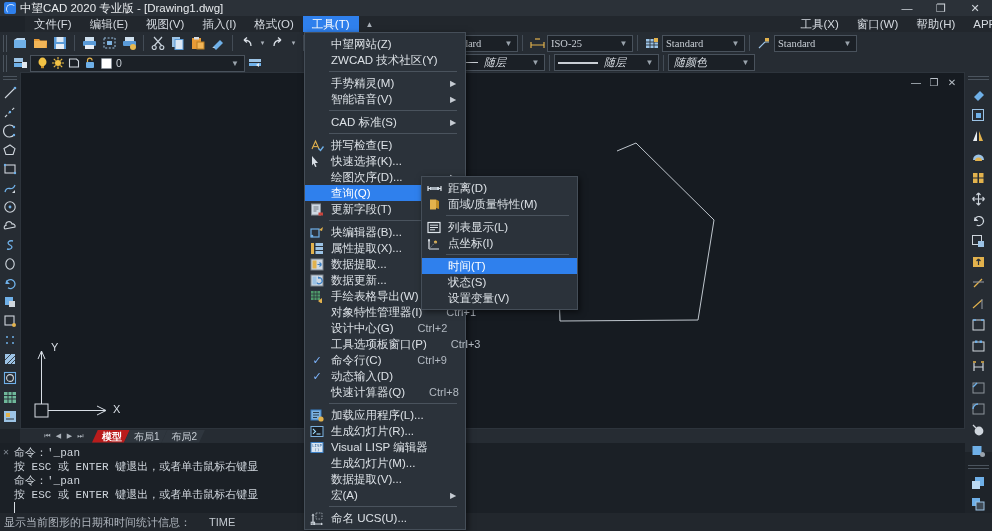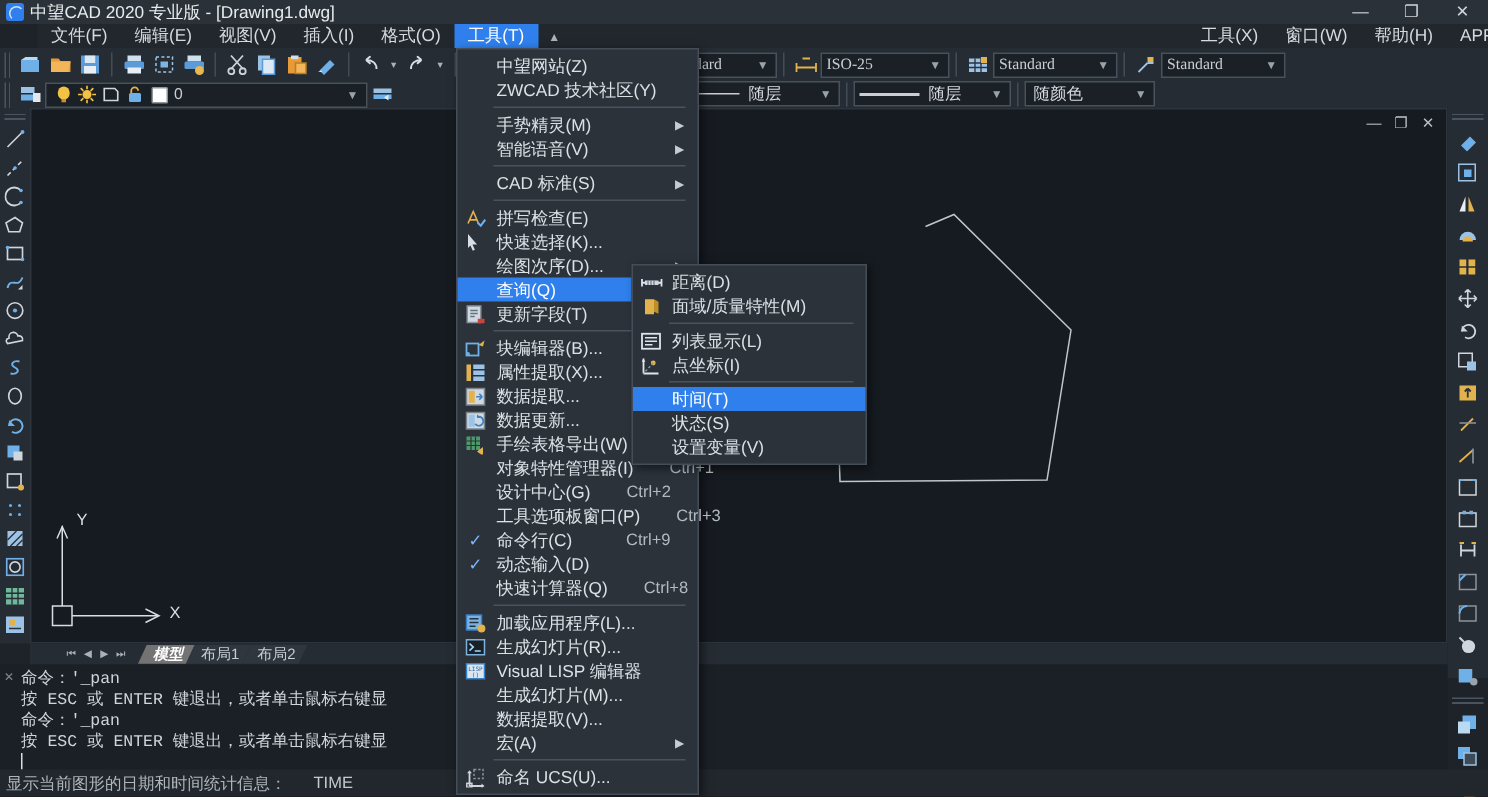--- a/index.html
+++ b/index.html
@@ -98,21 +98,21 @@
     position:absolute; left:20px; top:429px; width:945px; height:14px;
     background:#262c33; display:flex; align-items:center; font-size:10px;
   }
   .navbtn{ width:11px;height:11px;display:flex;align-items:center;justify-content:center;color:#aab1b9;font-size:7px;}
   .ltab{
     height:13px; line-height:13px; padding:0 8px 0 10px; color:#c6cdd4;
     background:#2f363e; margin-right:-6px;
     clip-path:polygon(6px 0,100% 0,calc(100% - 6px) 100%,0 100%);
     white-space:nowrap; font-size:10px;
   }
-  .ltab.sel{ background:#737373; color:#fff; font-weight:bold;font-style:italic; }
+  .ltab.sel{ background:#b91c1c; color:#fff; font-weight:bold; }
 
   
   .cmdarea{
     position:absolute; left:0; top:443px; width:965px; height:70px;
     background:#1b2026; color:#cfd5dc; font-family:"Liberation Mono","DejaVu Sans Mono",monospace;
     font-size:11px; padding:3px 0 0 14px;
   }
   .cmdclose{ position:absolute; left:3px; top:3px; color:#7d858e; font-size:10px; }
   .cmdline{ height:14px; line-height:14px; white-space:nowrap; overflow:hidden;}
   .caret{ display:inline-block; width:1px;height:11px;background:#d8dde3; vertical-align:-1px; }
@@ -345,21 +345,21 @@
       <span class="carrow" style="color:#9aa3ac;font-size:8px;width:12px;text-align:center;">▼</span>
     </div>
     <div class="ticon">
       <svg width="15" height="14" viewBox="0 0 15 14">
           <rect x="1" y="3" width="12" height="3" fill="#9cc3e5"></rect>
           <rect x="1" y="7" width="12" height="3" fill="#6fb0e8"></rect>
           <path d="M11 11l-3-2 3-2z" fill="#e2e8ef"></path>
         </svg>
     </div>
 
-    <div style="position:absolute;left:435px;top:2px;display:flex;align-items:flex-end;">
+    <div style="position:absolute;left:420px;top:2px;display:flex;align-items:flex-end;font-style:italic;">
       <div class="combo linecombo" style="width:125px">
         <span class="lineswatch"></span>
         <span class="cval" style="font-size:11px;color:#d6dbe1;">随层</span>
         <span class="carrow">▼</span>
       </div>
       <div class="sep"></div>
       <div class="combo linecombo" style="width:105px">
         <span class="lineswatch thick"></span>
         <span class="cval" style="font-size:11px;color:#d6dbe1;">随层</span>
         <span class="carrow">▼</span>

